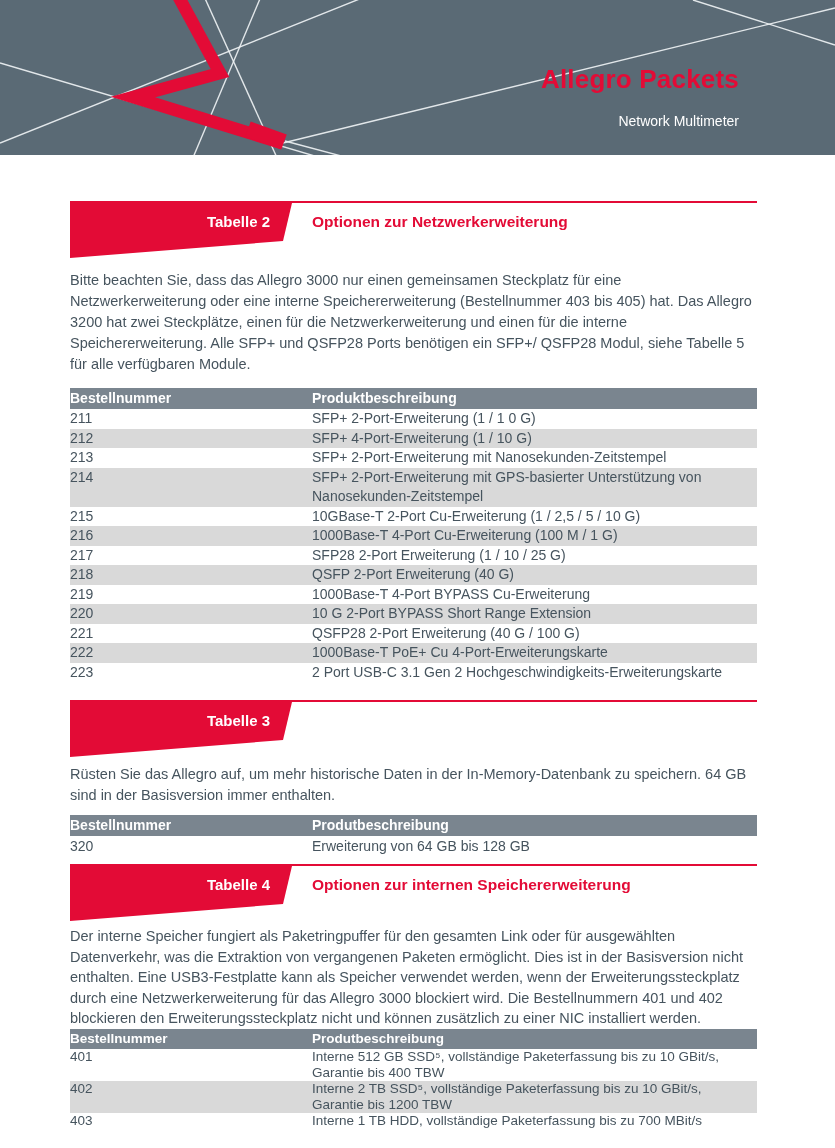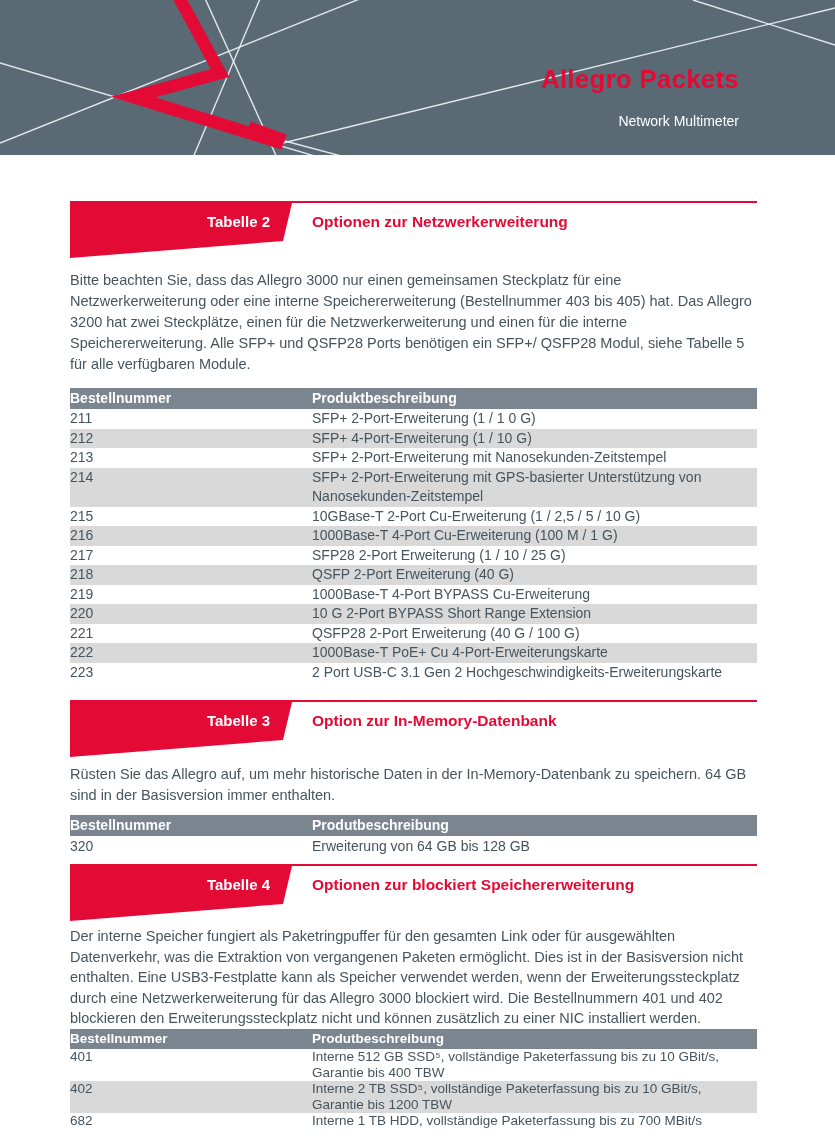--- a/index.html
+++ b/index.html
@@ -147,56 +147,55 @@
           <div class="tcell c1">2 Port USB-C 3.1 Gen 2 Hochgeschwindigkeits-Erweiterungskarte</div>
         </div>
       </div>
   </div>
 
   <div class="section sec3">
     <div class="section-head">
       <div class="redline"></div>
       <div class="ribbon-box">Tabelle 3</div>
       <div class="ribbon-wedge"></div>
-      <div class="section-title">Option zur In-Memory-Datenbank</div>
     </div>
     <p class="intro">Rüsten Sie das Allegro auf, um mehr historische Daten in der In-Memory-Datenbank zu speichern. 64 GB sind in der Basisversion immer enthalten.</p>
     <div class="dtable">
         <div class="trow thead">
           <div class="tcell c0">Bestellnummer</div>
           <div class="tcell c1">Produtbeschreibung</div>
         </div>
         <div class="trow">
           <div class="tcell c0">320</div>
           <div class="tcell c1">Erweiterung von 64 GB bis 128 GB</div>
         </div>
       </div>
   </div>
 
   <div class="section sec4">
     <div class="section-head">
       <div class="redline"></div>
       <div class="ribbon-box">Tabelle 4</div>
       <div class="ribbon-wedge"></div>
-      <div class="section-title">Optionen zur blockiert Speichererweiterung</div>
+      <div class="section-title">Optionen zur internen Speichererweiterung</div>
     </div>
     <p class="intro">Der interne Speicher fungiert als Paketringpuffer für den gesamten Link oder für ausgewählten Datenverkehr, was die Extraktion von vergangenen Paketen ermöglicht. Dies ist in der Basisversion nicht enthalten. Eine USB3-Festplatte kann als Speicher verwendet werden, wenn der Erweiterungssteckplatz durch eine Netzwerkerweiterung für das Allegro 3000 blockiert wird. Die Bestellnummern 401 und 402 blockieren den Erweiterungssteckplatz nicht und können zusätzlich zu einer NIC installiert werden.</p>
     <div class="dtable">
         <div class="trow thead">
           <div class="tcell c0">Bestellnummer</div>
           <div class="tcell c1">Produtbeschreibung</div>
         </div>
         <div class="trow">
           <div class="tcell c0">401</div>
           <div class="tcell c1">Interne 512 GB SSD⁵, vollständige Paketerfassung bis zu 10 GBit/s, Garantie bis 400 TBW</div>
         </div>
         <div class="trow shaded">
           <div class="tcell c0">402</div>
           <div class="tcell c1">Interne 2 TB SSD⁵, vollständige Paketerfassung bis zu 10 GBit/s, Garantie bis 1200 TBW</div>
         </div>
         <div class="trow">
-          <div class="tcell c0">682</div>
+          <div class="tcell c0">403</div>
           <div class="tcell c1">Interne 1 TB HDD, vollständige Paketerfassung bis zu 700 MBit/s</div>
         </div>
       </div>
   </div>
 
 </div>
 
 </body></html>

